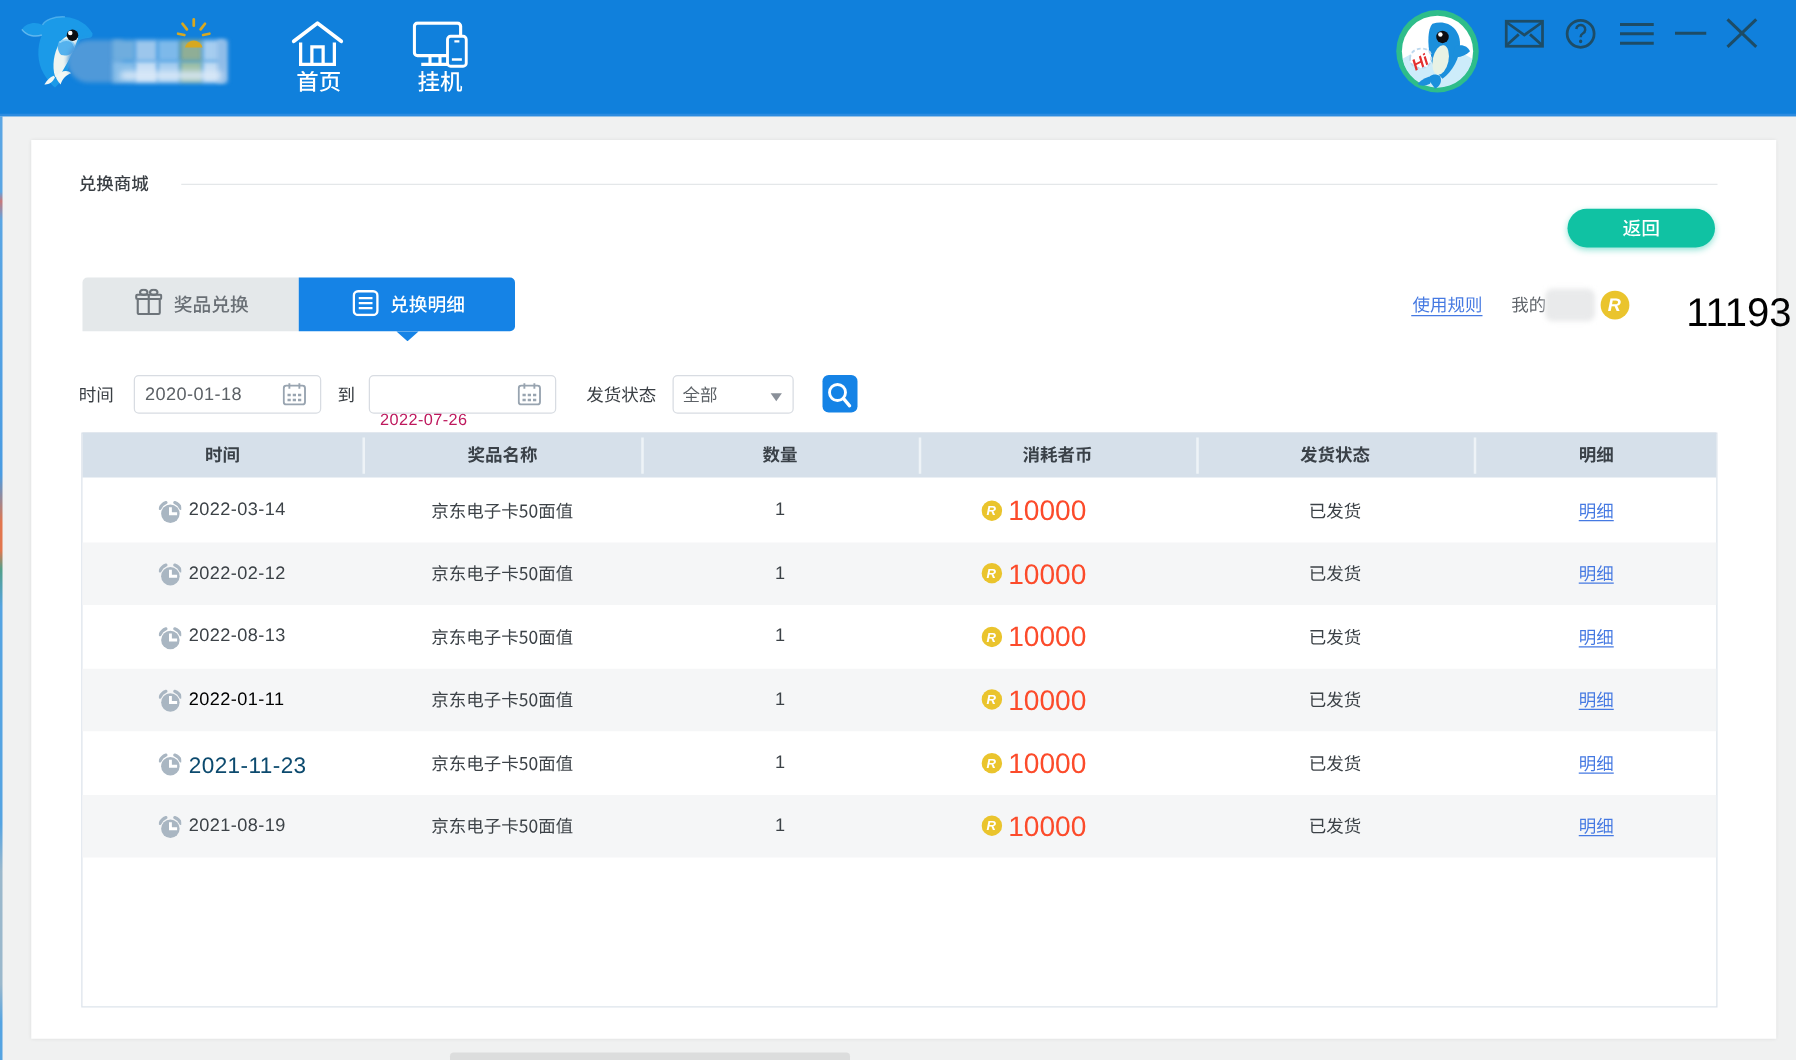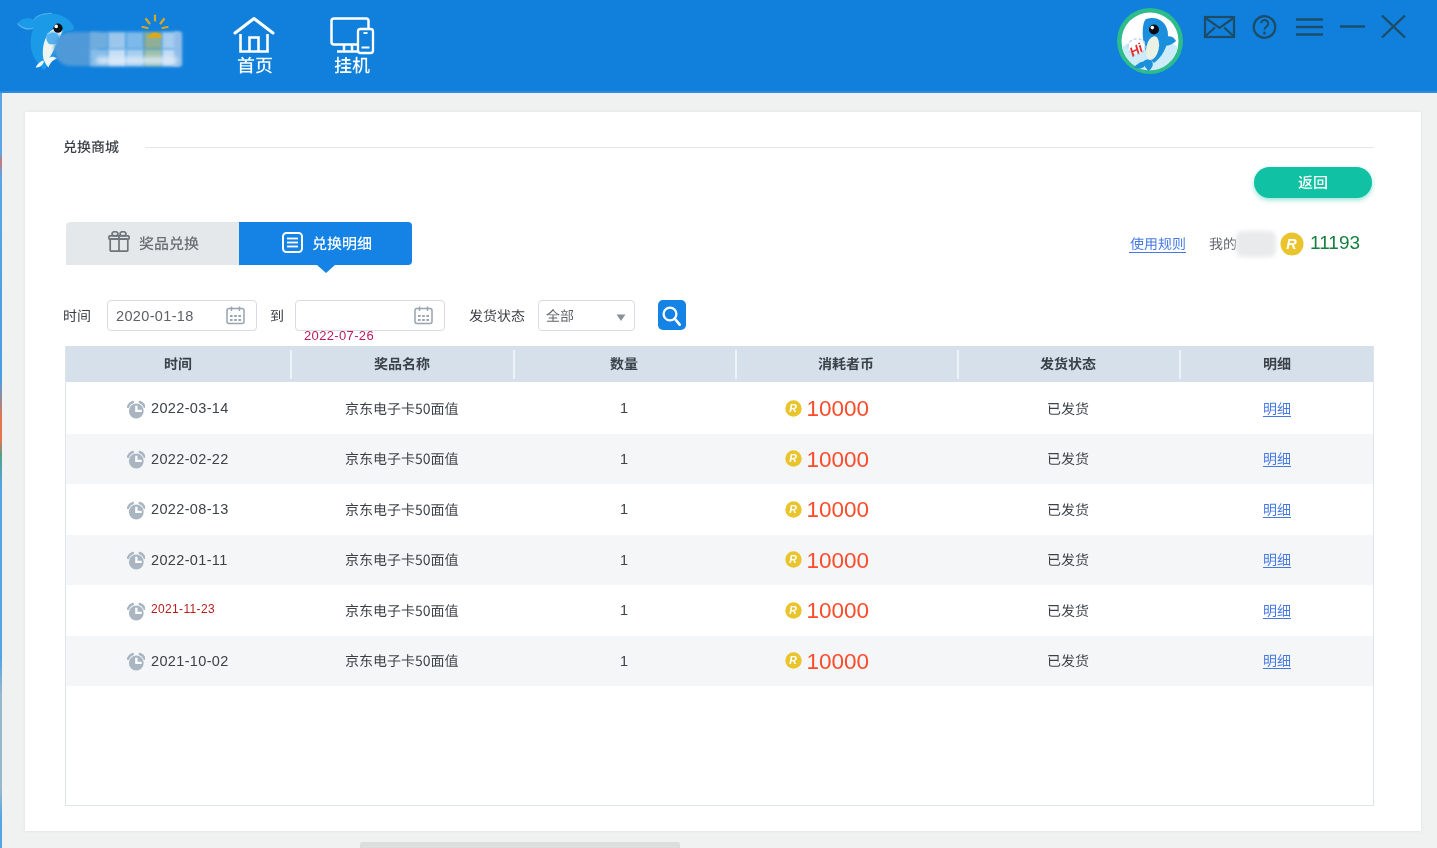--- a/index.html
+++ b/index.html
@@ -144,21 +144,21 @@
   </svg>
 <div class="abs" style="left:1129px;top:252px;width:57px;height:1px;background:#4579e2"></div>
 <svg style="position:absolute;left:1209.0px;top:234.9px" width="30.0" height="18.2" viewBox="0 -14.0 30.0 18.2">
     <path d="M9.9 -10.8C10.7 -10.1 11.6 -9.1 12.1 -8.4L12.9 -9.0C12.4 -9.7 11.5 -10.7 10.7 -11.4ZM11.6 -6.0C11.2 -5.1 10.5 -4.2 9.8 -3.4C9.6 -4.3 9.4 -5.4 9.2 -6.6H13.2V-7.6H9.1C9.0 -8.9 8.9 -10.2 8.9 -11.6H7.8C7.9 -10.3 7.9 -8.9 8.0 -7.6H4.8V-10.1C5.7 -10.3 6.5 -10.5 7.2 -10.7L6.4 -11.6C5.1 -11.1 2.8 -10.6 0.9 -10.3C1.0 -10.1 1.1 -9.7 1.2 -9.4C2.0 -9.5 2.9 -9.7 3.8 -9.9V-7.6H0.8V-6.6H3.8V-4.1L0.6 -3.5L0.9 -2.5L3.8 -3.1V-0.2C3.8 0.0 3.7 0.1 3.5 0.1C3.2 0.1 2.4 0.1 1.5 0.1C1.6 0.4 1.8 0.8 1.9 1.1C3.0 1.1 3.8 1.1 4.2 0.9C4.7 0.8 4.8 0.4 4.8 -0.2V-3.4L7.4 -4.0L7.3 -4.9L4.8 -4.4V-6.6H8.1C8.3 -5.1 8.6 -3.7 8.9 -2.5C7.9 -1.6 6.8 -0.8 5.6 -0.2C5.9 -0.0 6.2 0.3 6.3 0.6C7.4 0.0 8.4 -0.7 9.3 -1.5C9.9 0.2 10.8 1.2 11.9 1.2C12.9 1.2 13.3 0.5 13.5 -1.8C13.2 -1.9 12.9 -2.2 12.6 -2.4C12.5 -0.6 12.4 0.1 12.0 0.1C11.3 0.1 10.6 -0.8 10.1 -2.3C11.1 -3.3 11.9 -4.4 12.6 -5.6Z M21.7 -5.9C22.5 -4.9 23.5 -3.5 23.9 -2.6L24.8 -3.2C24.3 -4.0 23.3 -5.4 22.5 -6.4ZM17.4 -11.8C17.2 -11.1 17.0 -10.2 16.8 -9.5H15.2V0.8H16.2V-0.4H20.1V-9.5H17.8C18.0 -10.1 18.3 -10.9 18.5 -11.6ZM16.2 -8.6H19.1V-5.6H16.2ZM16.2 -1.3V-4.7H19.1V-1.3ZM22.4 -11.8C21.9 -9.9 21.2 -8.0 20.2 -6.7C20.5 -6.6 20.9 -6.3 21.1 -6.1C21.6 -6.8 22.0 -7.6 22.4 -8.6H26.0C25.8 -3.0 25.6 -0.8 25.1 -0.3C25.0 -0.1 24.8 -0.1 24.5 -0.1C24.2 -0.1 23.4 -0.1 22.5 -0.2C22.7 0.1 22.8 0.5 22.8 0.8C23.6 0.9 24.4 0.9 24.9 0.9C25.4 0.8 25.7 0.7 26.0 0.3C26.6 -0.4 26.8 -2.6 27.0 -9.0C27.0 -9.2 27.0 -9.5 27.0 -9.5H22.8C23.0 -10.2 23.2 -10.9 23.4 -11.6Z" fill="#5f646a"></path>
   </svg>
 <div class="abs" style="left:1236px;top:231px;width:40px;height:26px;background:#e9eaeb;border-radius:6px;filter:blur(2px)"></div>
 <svg class="abs" style="left:1280px;top:232px" width="24" height="24" viewBox="0 0 24 24">
 <circle cx="12" cy="12" r="11.5" fill="#eac42d"></circle>
 <text x="6.2" y="17" font-family="Liberation Sans,sans-serif" font-size="14.5" font-weight="bold" font-style="italic" fill="#ffffff">R</text>
 </svg>
-<div class="abs" style="left:1310px;top:231.5px;width:78px;height:27px;font-size:19px;color:#15803d">11193</div>
+<div class="abs" style="left:1349px;top:231.5px;width:78px;height:27px;font-size:32px;color:#000000">11193</div>
 <svg style="position:absolute;left:63.0px;top:306.9px" width="30.0" height="18.2" viewBox="0 -14.0 30.0 18.2">
     <path d="M6.6 -6.3C7.4 -5.2 8.3 -3.8 8.8 -2.9L9.7 -3.4C9.2 -4.3 8.3 -5.7 7.5 -6.8ZM4.5 -5.6V-2.4H2.1V-5.6ZM4.5 -6.6H2.1V-9.6H4.5ZM1.1 -10.6V-0.4H2.1V-1.5H5.5V-10.6ZM10.7 -11.7V-9.0H6.2V-7.9H10.7V-0.5C10.7 -0.2 10.6 -0.1 10.3 -0.1C10.0 -0.1 9.0 -0.1 7.9 -0.1C8.0 0.2 8.2 0.7 8.3 1.0C9.7 1.0 10.6 1.0 11.1 0.8C11.6 0.6 11.8 0.3 11.8 -0.5V-7.9H13.5V-9.0H11.8V-11.7Z M15.3 -8.6V1.1H16.4V-8.6ZM15.5 -11.1C16.1 -10.5 16.9 -9.6 17.2 -9.0L18.0 -9.6C17.7 -10.2 17.0 -11.0 16.3 -11.6ZM19.3 -4.1H22.7V-2.2H19.3ZM19.3 -6.9H22.7V-5.0H19.3ZM18.4 -7.8V-1.4H23.7V-7.8ZM18.9 -11.0V-10.0H25.7V-0.2C25.7 0.0 25.6 0.1 25.5 0.1C25.3 0.1 24.7 0.1 24.1 0.1C24.3 0.4 24.4 0.8 24.5 1.1C25.3 1.1 25.9 1.1 26.3 0.9C26.7 0.7 26.8 0.4 26.8 -0.2V-11.0Z" fill="#3a3f44"></path>
   </svg>
 <div class="abs" style="left:107px;top:300px;width:148px;height:29px;border:1px solid #d8dce2;border-radius:4px;background:#fff"></div>
 <div class="abs" style="left:116px;top:308px;width:100px;height:18px;font-size:14.5px;letter-spacing:0.35px;color:#5c6166">2020-01-18</div>
 <svg class="abs" style="left:226px;top:306px" width="19" height="19" viewBox="0 0 19 19">
 <g fill="none" stroke="#98a4b0" stroke-width="1.5">
 <rect x="1" y="2.5" width="17" height="15" rx="2"></rect>
 <line x1="5.5" y1="0.5" x2="5.5" y2="5"></line>
 <line x1="13.5" y1="0.5" x2="13.5" y2="5"></line>
@@ -271,21 +271,21 @@
     <use href="#gship"></use>
   </svg>
 <svg class="abs" style="left:1262.5px;top:399.6px" width="30" height="18.2" viewBox="0 -14 30 18.2">
     <use href="#gmx"></use>
   </svg>
 <div class="abs" style="left:1262.5px;top:415.7px;width:28px;height:1px;background:#4579e2"></div>
 <div class="abs" style="left:66px;top:433.5px;width:1307px;height:50.5px;background:#f5f6f7"></div>
 <svg class="abs" style="left:126.5px;top:450.4px" width="18" height="19" viewBox="0 0 18 19">
     <use href="#gclock"></use>
   </svg>
-<div class="abs" style="left:151px;top:450.9px;width:100px;height:18px;font-size:14.5px;letter-spacing:0.35px;color:#3c4247">2022-02-22</div>
+<div class="abs" style="left:151px;top:450.9px;width:100px;height:18px;font-size:14.5px;letter-spacing:0.35px;color:#3c4247">2022-02-12</div>
 <svg class="abs" style="left:344.7px;top:450.1px" width="116" height="18.2" viewBox="0 -14 116 18.2">
     <use href="#gname"></use>
   </svg>
 <div class="abs" style="left:620px;top:450.9px;width:20px;height:18px;font-size:14.5px;color:#3c4247">1</div>
 <svg class="abs" style="left:785px;top:450.2px" width="17" height="17" viewBox="0 0 17 17">
     <use href="#gcoin"></use>
   </svg>
 <div class="abs" style="left:806.5px;top:446.5px;width:80px;height:25px;font-size:22.5px;color:#fc4b2b">10000</div>
 <svg class="abs" style="left:1047.0px;top:450.1px" width="44" height="18.2" viewBox="0 -14 44 18.2">
     <use href="#gship"></use>
@@ -310,60 +310,60 @@
     <use href="#gship"></use>
   </svg>
 <svg class="abs" style="left:1262.5px;top:500.6px" width="30" height="18.2" viewBox="0 -14 30 18.2">
     <use href="#gmx"></use>
   </svg>
 <div class="abs" style="left:1262.5px;top:516.7px;width:28px;height:1px;background:#4579e2"></div>
 <div class="abs" style="left:66px;top:534.5px;width:1307px;height:50.5px;background:#f5f6f7"></div>
 <svg class="abs" style="left:126.5px;top:551.4px" width="18" height="19" viewBox="0 0 18 19">
     <use href="#gclock"></use>
   </svg>
-<div class="abs" style="left:151px;top:551.9px;width:100px;height:18px;font-size:14.5px;letter-spacing:0.35px;color:#404040">2022-01-11</div>
+<div class="abs" style="left:151px;top:551.9px;width:100px;height:18px;font-size:14.5px;letter-spacing:0.35px;color:#000000">2022-01-11</div>
 <svg class="abs" style="left:344.7px;top:551.1px" width="116" height="18.2" viewBox="0 -14 116 18.2">
     <use href="#gname"></use>
   </svg>
 <div class="abs" style="left:620px;top:551.9px;width:20px;height:18px;font-size:14.5px;color:#3c4247">1</div>
 <svg class="abs" style="left:785px;top:551.2px" width="17" height="17" viewBox="0 0 17 17">
     <use href="#gcoin"></use>
   </svg>
 <div class="abs" style="left:806.5px;top:547.5px;width:80px;height:25px;font-size:22.5px;color:#fc4b2b">10000</div>
 <svg class="abs" style="left:1047.0px;top:551.1px" width="44" height="18.2" viewBox="0 -14 44 18.2">
     <use href="#gship"></use>
   </svg>
 <svg class="abs" style="left:1262.5px;top:551.1px" width="30" height="18.2" viewBox="0 -14 30 18.2">
     <use href="#gmx"></use>
   </svg>
 <div class="abs" style="left:1262.5px;top:567.2px;width:28px;height:1px;background:#4579e2"></div>
 <svg class="abs" style="left:126.5px;top:601.9px" width="18" height="19" viewBox="0 0 18 19">
     <use href="#gclock"></use>
   </svg>
-<div class="abs" style="left:151px;top:602px;width:100px;height:18px;font-size:12px;letter-spacing:0.35px;color:#b91c1c">2021-11-23</div>
+<div class="abs" style="left:151px;top:602px;width:100px;height:18px;font-size:18px;letter-spacing:0.35px;color:#0c4a6e">2021-11-23</div>
 <svg class="abs" style="left:344.7px;top:601.6px" width="116" height="18.2" viewBox="0 -14 116 18.2">
     <use href="#gname"></use>
   </svg>
 <div class="abs" style="left:620px;top:602.4px;width:20px;height:18px;font-size:14.5px;color:#3c4247">1</div>
 <svg class="abs" style="left:785px;top:601.7px" width="17" height="17" viewBox="0 0 17 17">
     <use href="#gcoin"></use>
   </svg>
 <div class="abs" style="left:806.5px;top:598.0px;width:80px;height:25px;font-size:22.5px;color:#fc4b2b">10000</div>
 <svg class="abs" style="left:1047.0px;top:601.6px" width="44" height="18.2" viewBox="0 -14 44 18.2">
     <use href="#gship"></use>
   </svg>
 <svg class="abs" style="left:1262.5px;top:601.6px" width="30" height="18.2" viewBox="0 -14 30 18.2">
     <use href="#gmx"></use>
   </svg>
 <div class="abs" style="left:1262.5px;top:617.7px;width:28px;height:1px;background:#4579e2"></div>
 <div class="abs" style="left:66px;top:635.5px;width:1307px;height:50.5px;background:#f5f6f7"></div>
 <svg class="abs" style="left:126.5px;top:652.4px" width="18" height="19" viewBox="0 0 18 19">
     <use href="#gclock"></use>
   </svg>
-<div class="abs" style="left:151px;top:652.9px;width:100px;height:18px;font-size:14.5px;letter-spacing:0.35px;color:#3c4247">2021-10-02</div>
+<div class="abs" style="left:151px;top:652.9px;width:100px;height:18px;font-size:14.5px;letter-spacing:0.35px;color:#3c4247">2021-08-19</div>
 <svg class="abs" style="left:344.7px;top:652.1px" width="116" height="18.2" viewBox="0 -14 116 18.2">
     <use href="#gname"></use>
   </svg>
 <div class="abs" style="left:620px;top:652.9px;width:20px;height:18px;font-size:14.5px;color:#3c4247">1</div>
 <svg class="abs" style="left:785px;top:652.2px" width="17" height="17" viewBox="0 0 17 17">
     <use href="#gcoin"></use>
   </svg>
 <div class="abs" style="left:806.5px;top:648.5px;width:80px;height:25px;font-size:22.5px;color:#fc4b2b">10000</div>
 <svg class="abs" style="left:1047.0px;top:652.1px" width="44" height="18.2" viewBox="0 -14 44 18.2">
     <use href="#gship"></use>

